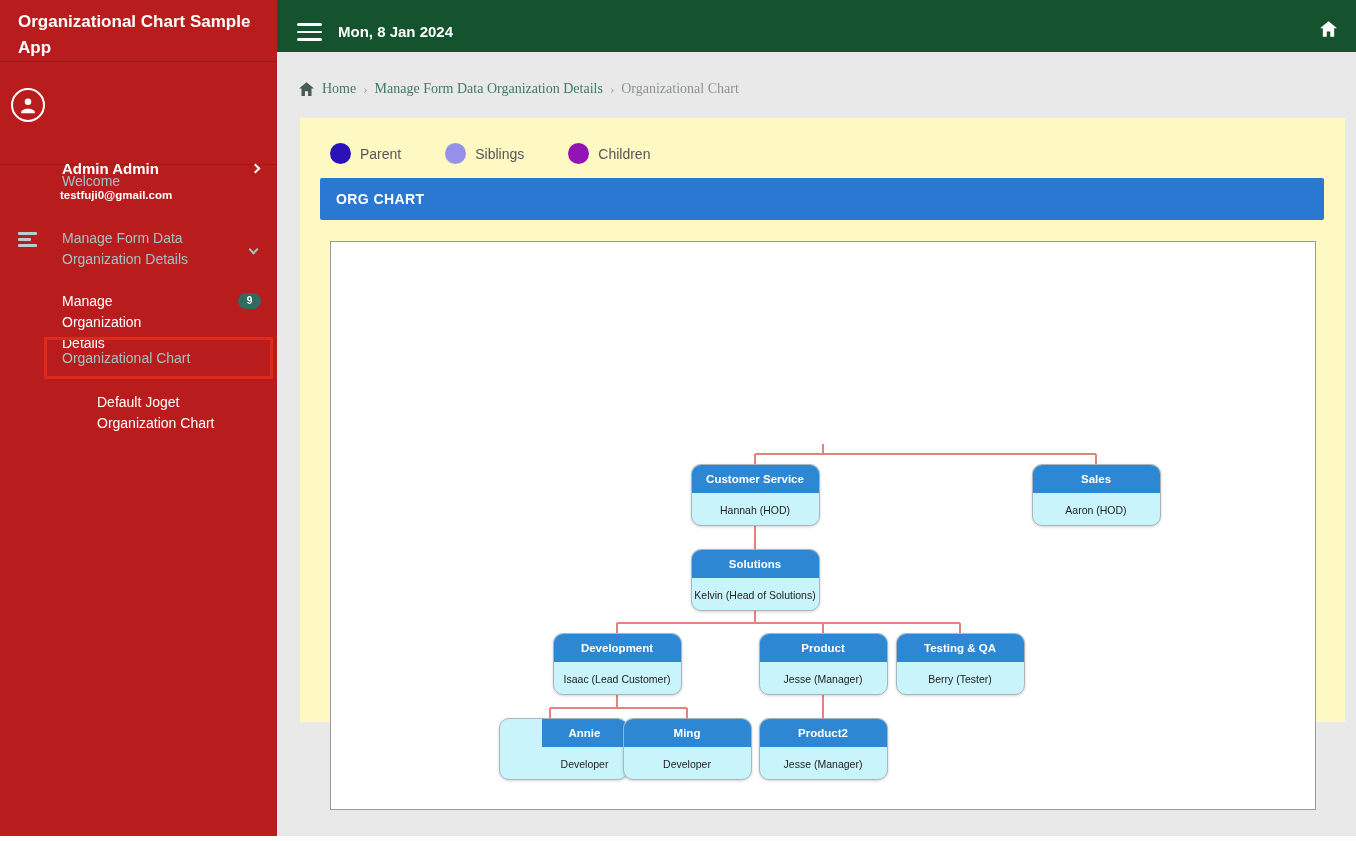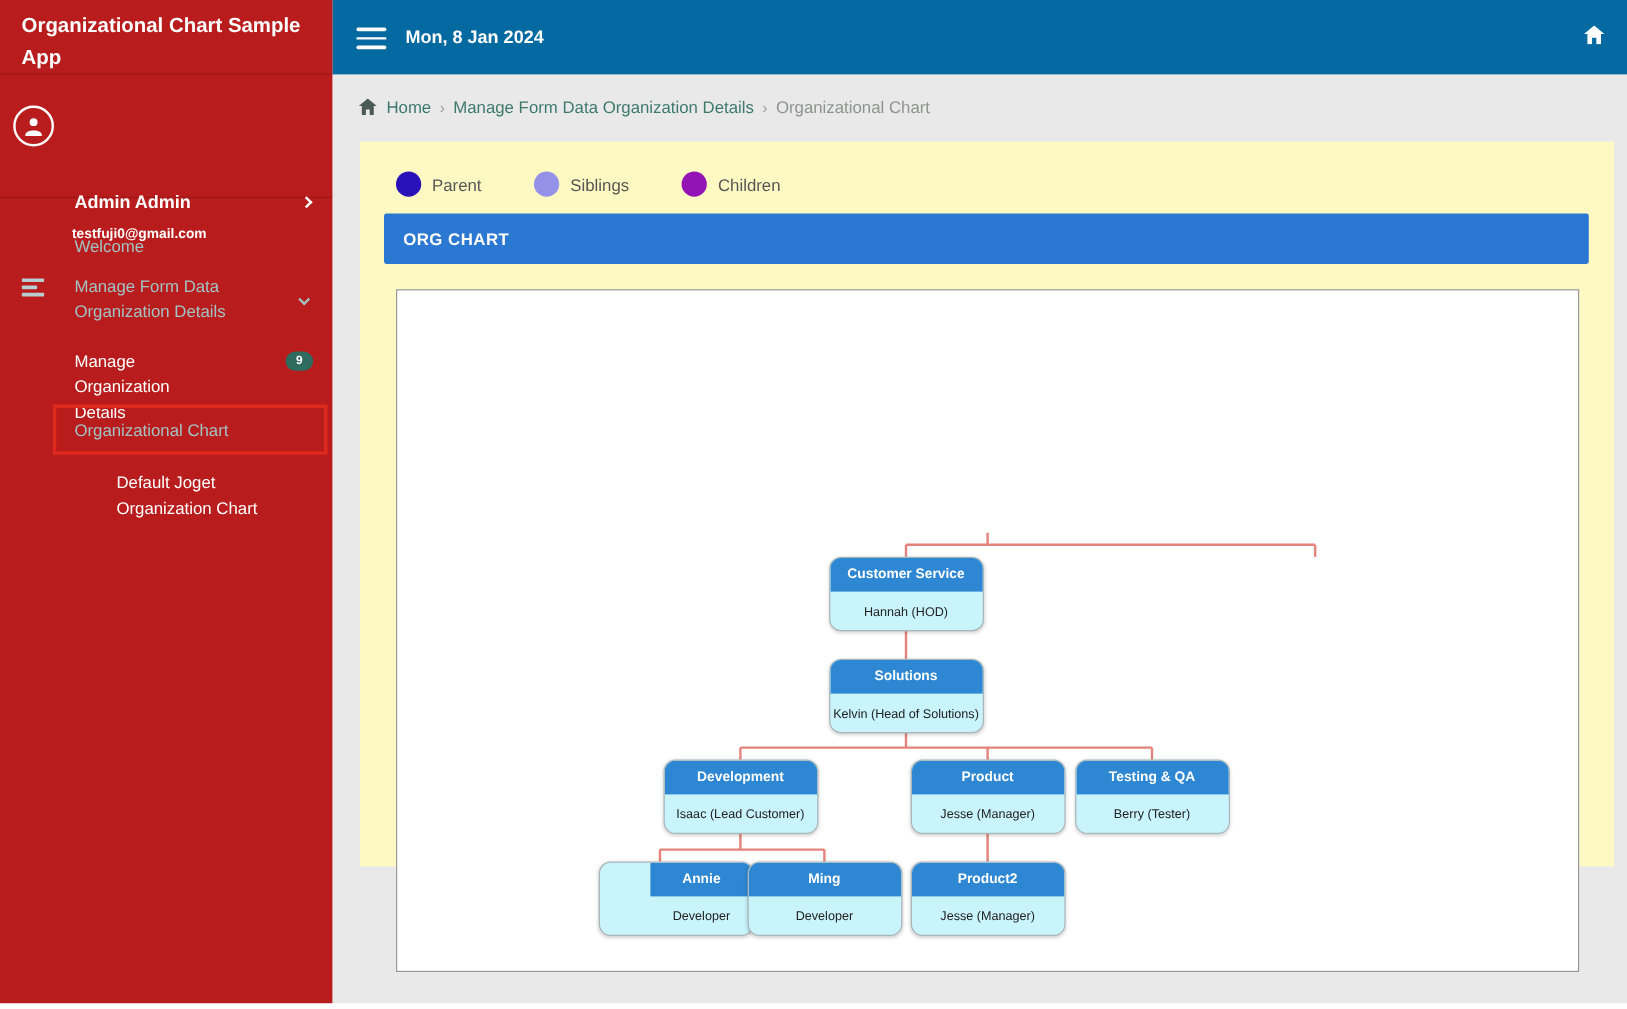--- a/index.html
+++ b/index.html
@@ -18,45 +18,45 @@
   .user-name, .user-email { position:absolute; }
   .chev { display:inline-block; width:7px; height:7px; border-right:2px solid #fff; border-bottom:2px solid #fff; }
   .chev-right { transform:rotate(-45deg); }
   .chev-down { transform:rotate(45deg); border-color:#a3c2c4; }
   .user-chevron { position:absolute; right:18px; top:102px; }
 
   .nav-item { position:absolute; left:0; right:0; font-size:14px; cursor:pointer; }
   .nav-muted { color:#a3c2c4; }
   .nav-white { color:#fff; }
   .nav-label { display:block; padding-left:62px; padding-right:40px; line-height:1.5; }
-  .nav-welcome { top:171px;margin-top:24px; }
+  .nav-welcome { top:171px; }
   .nav-parent { top:228px; }
   .nav-parent .menu-icon { position:absolute; left:18px; top:3px; }
   .nav-parent .chev-wrap { position:absolute; right:20px; top:12px; }
   .nav-sub1 { top:291px; }
   .nav-sub1 .nav-label { padding-right:90px; }
   .badge { position:absolute; right:16px; top:2px; min-width:23px; height:16px; background:#2f6b5e; color:#fff;
            font-size:10px; font-weight:bold; border-radius:8px; text-align:center; line-height:16px; padding:0 6px; }
   .highlight-ring { position:absolute; left:44px; top:337px; width:229px; height:42px; border:3px solid #dd2a1d;
                     display:flex; align-items:center; cursor:pointer; }
   .highlight-ring .ring-label { color:#a3c2c4; font-size:14px; padding-left:15px; }
   .nav-sub3 { top:392px;margin-left:35px; }
 
   .menu-icon svg { display:block; }
 
   
-  .topbar { position:absolute; left:277px; top:0; right:0; height:62px; background:#0369a1; z-index:4; }
+  .topbar { position:absolute; left:277px; top:0; right:0; height:52px; background:#14532d; z-index:4; }
   .hamburger { position:absolute; left:20px; top:23px; width:25px; cursor:pointer; }
   .hamburger span { display:block; height:2.5px; background:#fff; border-radius:2px; margin-bottom:5px; }
   .topbar-date { position:absolute; left:61px; top:23px; color:#fff; font-size:15px; font-weight:bold; }
   .topbar-home { position:absolute; right:19px; top:21px; cursor:pointer; }
 
   
   .breadcrumb-bar { position:absolute; left:277px; top:62px; right:0; height:56px; background:#e9e9e9; }
-  .breadcrumb { position:absolute; left:22px; top:19px; font-size:14px; display:flex; align-items:center; gap:7px; }
+  .breadcrumb { position:absolute; left:22px; top:19px; font-size:14px; display:flex; align-items:center; gap:7px;font-family:Liberation Serif, serif; }
   .crumb-home-icon { margin-right:1px; display:flex; }
   .crumb-link { color:#3d7a69; cursor:pointer; }
   .crumb-sep { color:#9aa19e; font-size:13px; }
   .crumb-current { color:#8d9490; }
 
   
   .panel { position:absolute; left:300px; top:118px; width:1045px; height:604px; background:#fef9c3;text-align:center; }
   .legend { position:absolute; left:30px; top:25px; display:flex; align-items:center; }
   .legend-item { display:flex; align-items:center; margin-right:44px; }
   .legend-dot { width:21px; height:21px; border-radius:50%; margin-right:9px; }
@@ -188,20 +188,24 @@
         <line x1="286" y1="453" x2="286" y2="466" stroke="#e4837b" stroke-width="2"></line>
         <line x1="219" y1="466" x2="356" y2="466" stroke="#e4837b" stroke-width="2"></line>
         <line x1="219" y1="466" x2="219" y2="476" stroke="#e4837b" stroke-width="2"></line>
         <line x1="356" y1="466" x2="356" y2="476" stroke="#e4837b" stroke-width="2"></line>
         <line x1="492" y1="453" x2="492" y2="476" stroke="#e4837b" stroke-width="2"></line>
       </svg>
       <div class="org-node" style="left: 359.5px; top: 222px;">
         <div class="org-node-title">Customer Service</div>
         <div class="org-node-body">Hannah (HOD)</div>
       </div>
+      <div class="org-node" style="left: 700.5px; top: 222px;">
+        <div class="org-node-title">Sales</div>
+        <div class="org-node-body">Aaron (HOD)</div>
+      </div>
       <div class="org-node" style="left: 359.5px; top: 307px;">
         <div class="org-node-title">Solutions</div>
         <div class="org-node-body">Kelvin (Head of Solutions)</div>
       </div>
       <div class="org-node" style="left: 221.5px; top: 391px;">
         <div class="org-node-title">Development</div>
         <div class="org-node-body">Isaac (Lead Customer)</div>
       </div>
       <div class="org-node" style="left: 427.5px; top: 391px;">
         <div class="org-node-title">Product</div>

